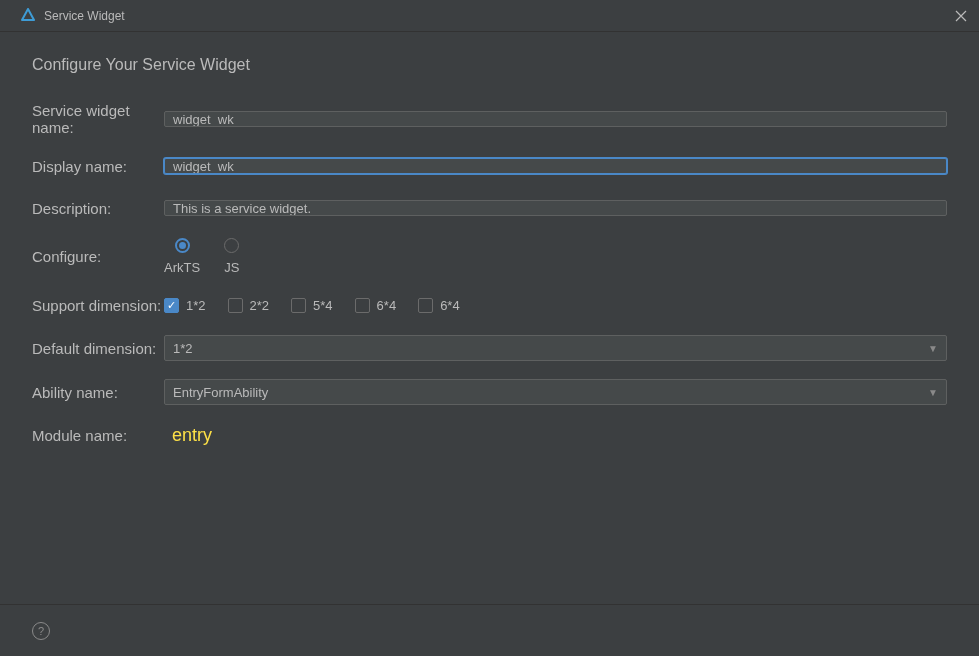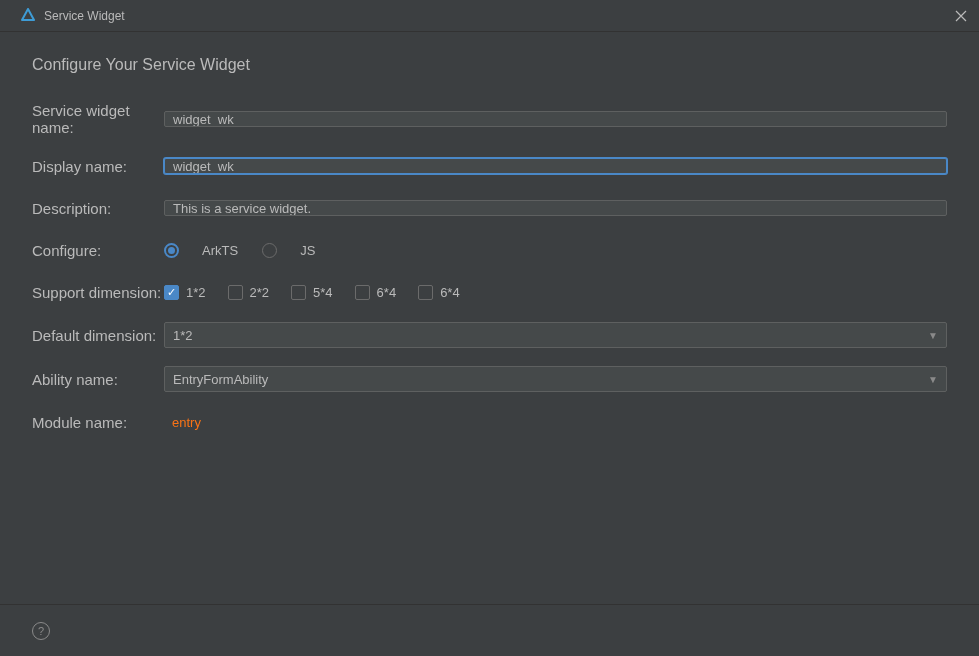--- a/index.html
+++ b/index.html
@@ -88,22 +88,23 @@
       box-shadow: 0 0 0 1px #4a88c7;
     }
     .radio-group {
       display: flex;
       align-items: center;
       gap: 24px;
     }
     .radio-item {
       display: flex;
       align-items: center;
-      gap: 23px;
-      cursor: pointer;
+      gap: 7px;
+      cursor: pointer;
+      flex-direction: column;
     }
     .radio-circle {
       width: 15px;
       height: 15px;
       border-radius: 50%;
       border: 1px solid #6b6b6b;
       display: flex;
       align-items: center;
       justify-content: center;
     }
@@ -159,22 +160,22 @@
       align-items: center;
       justify-content: space-between;
       cursor: pointer;
       border-radius: 2px;
     }
     .select-arrow {
       color: #8a8a8a;
       font-size: 10px;
     }
     .static-value {
-      color: #f97316;
-      font-size: 13px;
+      color: #fde047;
+      font-size: 18px;
       padding-left: 8px;
     }
     .bottom-bar {
       position: absolute;
       bottom: 0;
       left: 0;
       right: 0;
       height: 52px;
       border-top: 1px solid #323232;
       display: flex;

